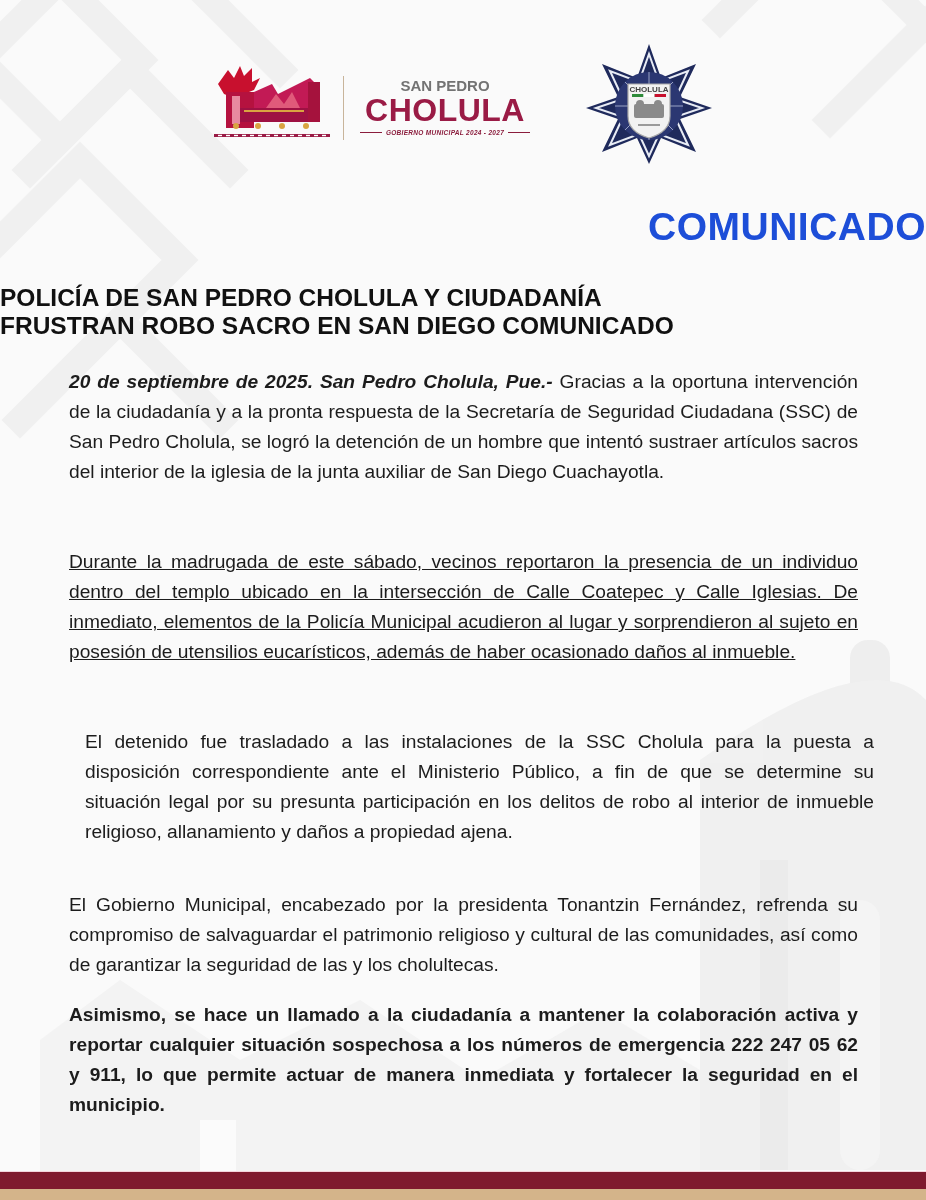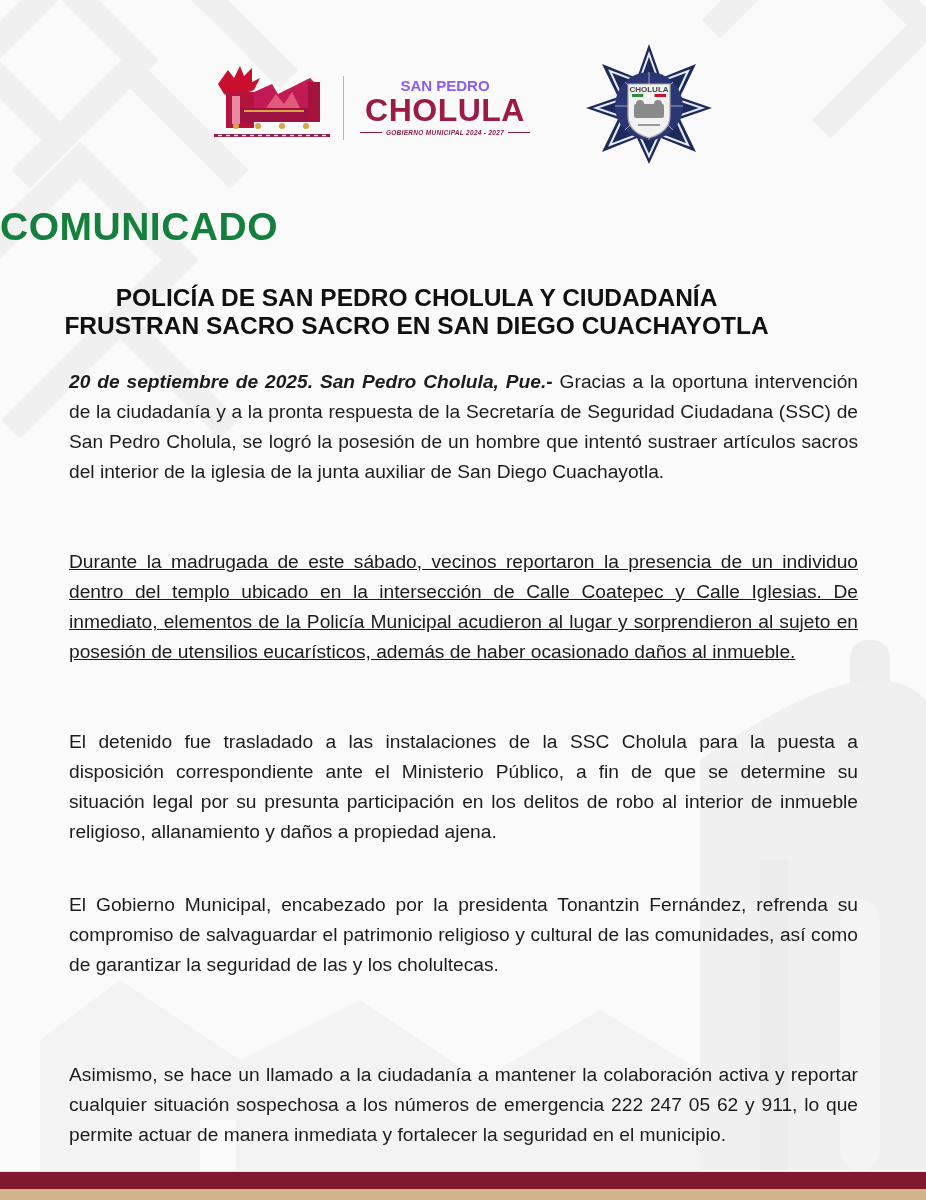--- a/index.html
+++ b/index.html
@@ -7,46 +7,46 @@
     width: 926px; height: 1200px; position: relative; overflow: hidden;
     background: #fafafa;
     font-family: "Liberation Sans", "DejaVu Sans", sans-serif;
     color: #1a1a1a;
   }
   .bg-pattern { position: absolute; left: 0; top: 0; width: 926px; height: 1200px; z-index: 0; }
   .header { position: absolute; left: 0; top: 0; width: 926px; height: 180px; z-index: 2; }
   .logo-municipal { position: absolute; left: 214px; top: 64px; width: 116px; height: 78px; }
   .logo-divider { position: absolute; left: 343px; top: 76px; width: 1px; height: 64px; background: #c8b49a; }
   .brand { position: absolute; left: 360px; top: 78px; width: 170px; text-align: center; }
-  .brand .small { color: #8b5cf6; font-weight: bold; font-size: 15px; letter-spacing: 0px; line-height: 16px; }
+  .brand .small { color: #737373; font-weight: bold; font-size: 15px; letter-spacing: 0px; line-height: 16px; }
   .brand .big { color: #9a1b45; font-weight: bold; font-size: 32px; line-height: 32px; letter-spacing: 0.5px; }
   .brand .gov { display: flex; align-items: center; justify-content: center; gap: 4px; margin-top: 3px; }
   .brand .gov .line { height: 1px; width: 22px; background: #8a1c3c; }
   .brand .gov span { font-size: 6.5px; color: #8a1c3c; font-style: italic; font-weight: bold; letter-spacing: 0.3px; white-space: nowrap; }
   .badge { position: absolute; left: 584px; top: 42px; width: 130px; height: 124px; }
   .content { position: absolute; left: 0; top: 0; width: 926px; z-index: 2; }
   .title {
-    position: absolute; left: 0; top: 205px; width: 926px; text-align: left;
-    font-weight: bold; font-size: 39px; letter-spacing: 0.5px; color: #15803d;
+    position: absolute; left: 0; top: 205px; width: 926px; text-align: right;
+    font-weight: bold; font-size: 39px; letter-spacing: 0.5px; color: #1d4ed8;
   }
   .subtitle {
-    position: absolute; left: 0; top: 284px; width: 833px; text-align: center;
+    position: absolute; left: 0; top: 284px; width: 833px; 
     font-weight: bold; font-size: 24.5px; line-height: 28px; color: #111;
   }
   .body-text {
     position: absolute; left: 69px; width: 789px;
     font-size: 19.2px; line-height: 30px; text-align: justify; color: #1c1c1c;
     margin: 0;
   }
   .body-text b { font-weight: bold; font-style: italic; }
   #p1 { top: 367px; }
   #p2 { top: 547px; text-decoration: underline; }
-  #p3 { top: 727px; }
+  #p3 { top: 727px; margin-left: 16px; }
   #p4 { top: 890px; }
-  #p5 { top: 1060px; }
+  #p5 { top: 1000px; font-weight: bold; }
   .footer-band-1 { position: absolute; left: 0; top: 1172px; width: 926px; height: 17px; background: #7f1a2e; z-index: 3; }
   .footer-band-0 { position: absolute; left: 0; top: 1171px; width: 926px; height: 1px; background: #f3d5dc; z-index: 3; }
   .footer-band-2 { position: absolute; left: 0; top: 1189px; width: 926px; height: 11px; background: #d4b48a; z-index: 3; }
 </style>
 </head>
 <body>
 
 <svg class="bg-pattern" viewBox="0 0 926 1200" xmlns="http://www.w3.org/2000/svg">
   <g fill="none" stroke="#f0f0f0" stroke-width="26" stroke-linecap="square">
     <path d="M-20 60 L60 -20 L140 60 L60 140 Z"></path>
@@ -141,24 +141,24 @@
         <circle cx="74" cy="62" r="4"></circle>
     </g>
     <rect x="54" y="82" width="22" height="2" fill="#9a9a9a"></rect>
   </svg>
 </div>
 
 <div class="content">
   <div class="title">COMUNICADO</div>
   <div class="subtitle">
     <div>POLICÍA DE SAN PEDRO CHOLULA Y CIUDADANÍA</div>
-    <div>FRUSTRAN SACRO SACRO EN SAN DIEGO CUACHAYOTLA</div>
+    <div>FRUSTRAN ROBO SACRO EN SAN DIEGO COMUNICADO</div>
   </div>
 
-  <p class="body-text" id="p1"><b>20 de septiembre de 2025. San Pedro Cholula, Pue.-</b><span> Gracias a la oportuna intervención de la ciudadanía y a la pronta respuesta de la Secretaría de Seguridad Ciudadana (SSC) de San Pedro Cholula, se logró la posesión de un hombre que intentó sustraer artículos sacros del interior de la iglesia de la junta auxiliar de San Diego Cuachayotla.</span></p>
+  <p class="body-text" id="p1"><b>20 de septiembre de 2025. San Pedro Cholula, Pue.-</b><span> Gracias a la oportuna intervención de la ciudadanía y a la pronta respuesta de la Secretaría de Seguridad Ciudadana (SSC) de San Pedro Cholula, se logró la detención de un hombre que intentó sustraer artículos sacros del interior de la iglesia de la junta auxiliar de San Diego Cuachayotla.</span></p>
 
   <p class="body-text" id="p2">Durante la madrugada de este sábado, vecinos reportaron la presencia de un individuo dentro del templo ubicado en la intersección de Calle Coatepec y Calle Iglesias. De inmediato, elementos de la Policía Municipal acudieron al lugar y sorprendieron al sujeto en posesión de utensilios eucarísticos, además de haber ocasionado daños al inmueble.</p>
 
   <p class="body-text" id="p3">El detenido fue trasladado a las instalaciones de la SSC Cholula para la puesta a disposición correspondiente ante el Ministerio Público, a fin de que se determine su situación legal por su presunta participación en los delitos de robo al interior de inmueble religioso, allanamiento y daños a propiedad ajena.</p>
 
   <p class="body-text" id="p4">El Gobierno Municipal, encabezado por la presidenta Tonantzin Fernández, refrenda su compromiso de salvaguardar el patrimonio religioso y cultural de las comunidades, así como de garantizar la seguridad de las y los cholultecas.</p>
 
   <p class="body-text" id="p5">Asimismo, se hace un llamado a la ciudadanía a mantener la colaboración activa y reportar cualquier situación sospechosa a los números de emergencia 222 247 05 62 y 911, lo que permite actuar de manera inmediata y fortalecer la seguridad en el municipio.</p>
 </div>
 

